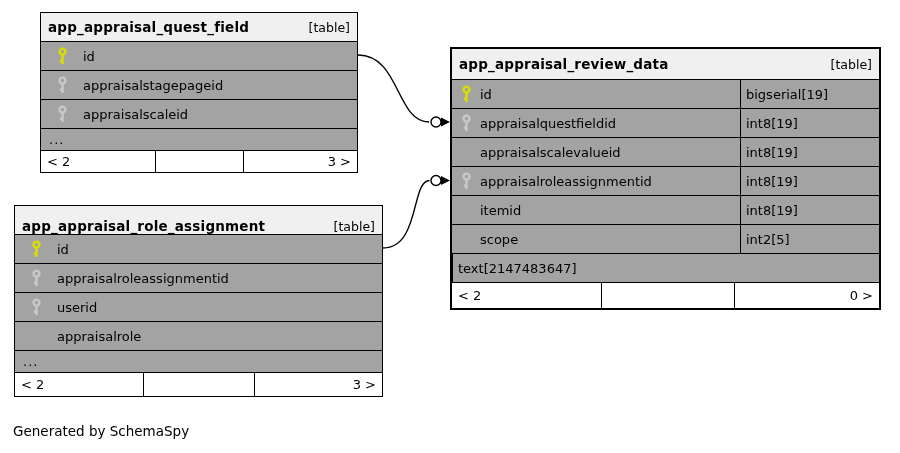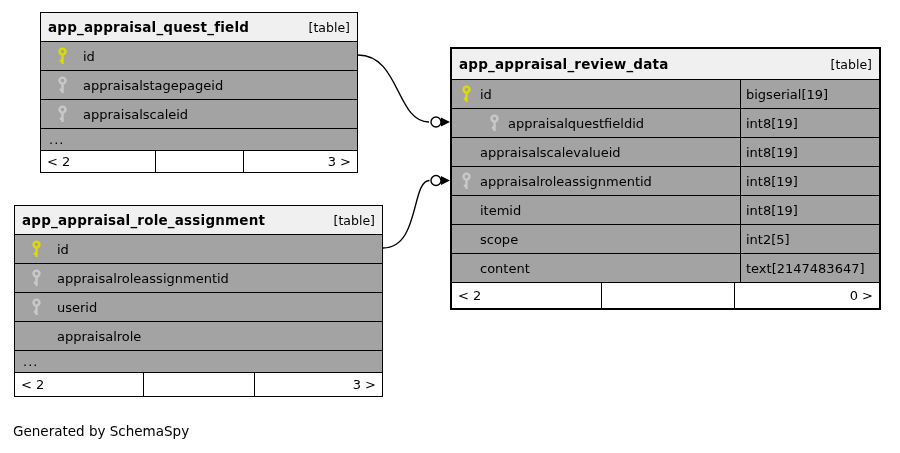--- a/index.html
+++ b/index.html
@@ -102,21 +102,21 @@
     <span>...</span>
   </div>
   <div class="tfoot">
     <span class="fcell first">&lt; 2</span>
     <span class="fcell mid"></span>
     <span class="fcell last">3 &gt;</span>
   </div>
 </div>
 
 <div class="entity left-tbl" style="left:14px;top:205px;width:369px;height:192px;">
-  <div class="thead" style="height:28px;">
+  <div class="thead" style="height:28px;align-items:flex-end;">
     <span class="tname">app_appraisal_role_assignment</span>
     <span class="ttag">[table]</span>
   </div>
   <div class="crow" style="height:29px;">
     <span class="icell">
       <svg class="key pk" width="11" height="19" viewBox="0 0 11 19">
           <circle cx="5.5" cy="4.6" r="3" fill="none" stroke="currentColor" stroke-width="2.4"></circle>
           <path d="M5.5 7.6 V17 M5.5 13.8 H2.8" fill="none" stroke="currentColor" stroke-width="2.4"></path>
         </svg>
     </span>
@@ -166,21 +166,21 @@
         <svg class="key pk" width="11" height="19" viewBox="0 0 11 19">
             <circle cx="5.5" cy="4.6" r="3" fill="none" stroke="currentColor" stroke-width="2.4"></circle>
             <path d="M5.5 7.6 V17 M5.5 13.8 H2.8" fill="none" stroke="currentColor" stroke-width="2.4"></path>
           </svg>
       </span>
       <span class="cname">id</span>
     </span>
     <span class="ctype">bigserial[19]</span>
   </div>
 
-  <div class="crow" style="height:29px;padding-left:28px;">
+  <div class="crow" style="height:29px;">
     <span class="namecell">
       <span class="icell">
         <svg class="key fk" width="11" height="19" viewBox="0 0 11 19">
             <circle cx="5.5" cy="4.6" r="3" fill="none" stroke="currentColor" stroke-width="2.4"></circle>
             <path d="M5.5 7.6 V17 M5.5 13.8 H2.8" fill="none" stroke="currentColor" stroke-width="2.4"></path>
           </svg>
       </span>
       <span class="cname">appraisalquestfieldid</span>
     </span>
     <span class="ctype">int8[19]</span>
@@ -217,24 +217,20 @@
 
   <div class="crow" style="height:29px;">
     <span class="namecell">
       <span class="icell"></span>
       <span class="cname">scope</span>
     </span>
     <span class="ctype">int2[5]</span>
   </div>
 
   <div class="crow" style="height:29px;">
-    <span class="namecell">
-      <span class="icell"></span>
-      <span class="cname">content</span>
-    </span>
     <span class="ctype">text[2147483647]</span>
   </div>
 
   <div class="tfoot">
     <span class="fcell first" style="flex-basis:35%;">&lt; 2</span>
     <span class="fcell mid" style="flex-basis:31%;"></span>
     <span class="fcell last">0 &gt;</span>
   </div>
 </div>
 

